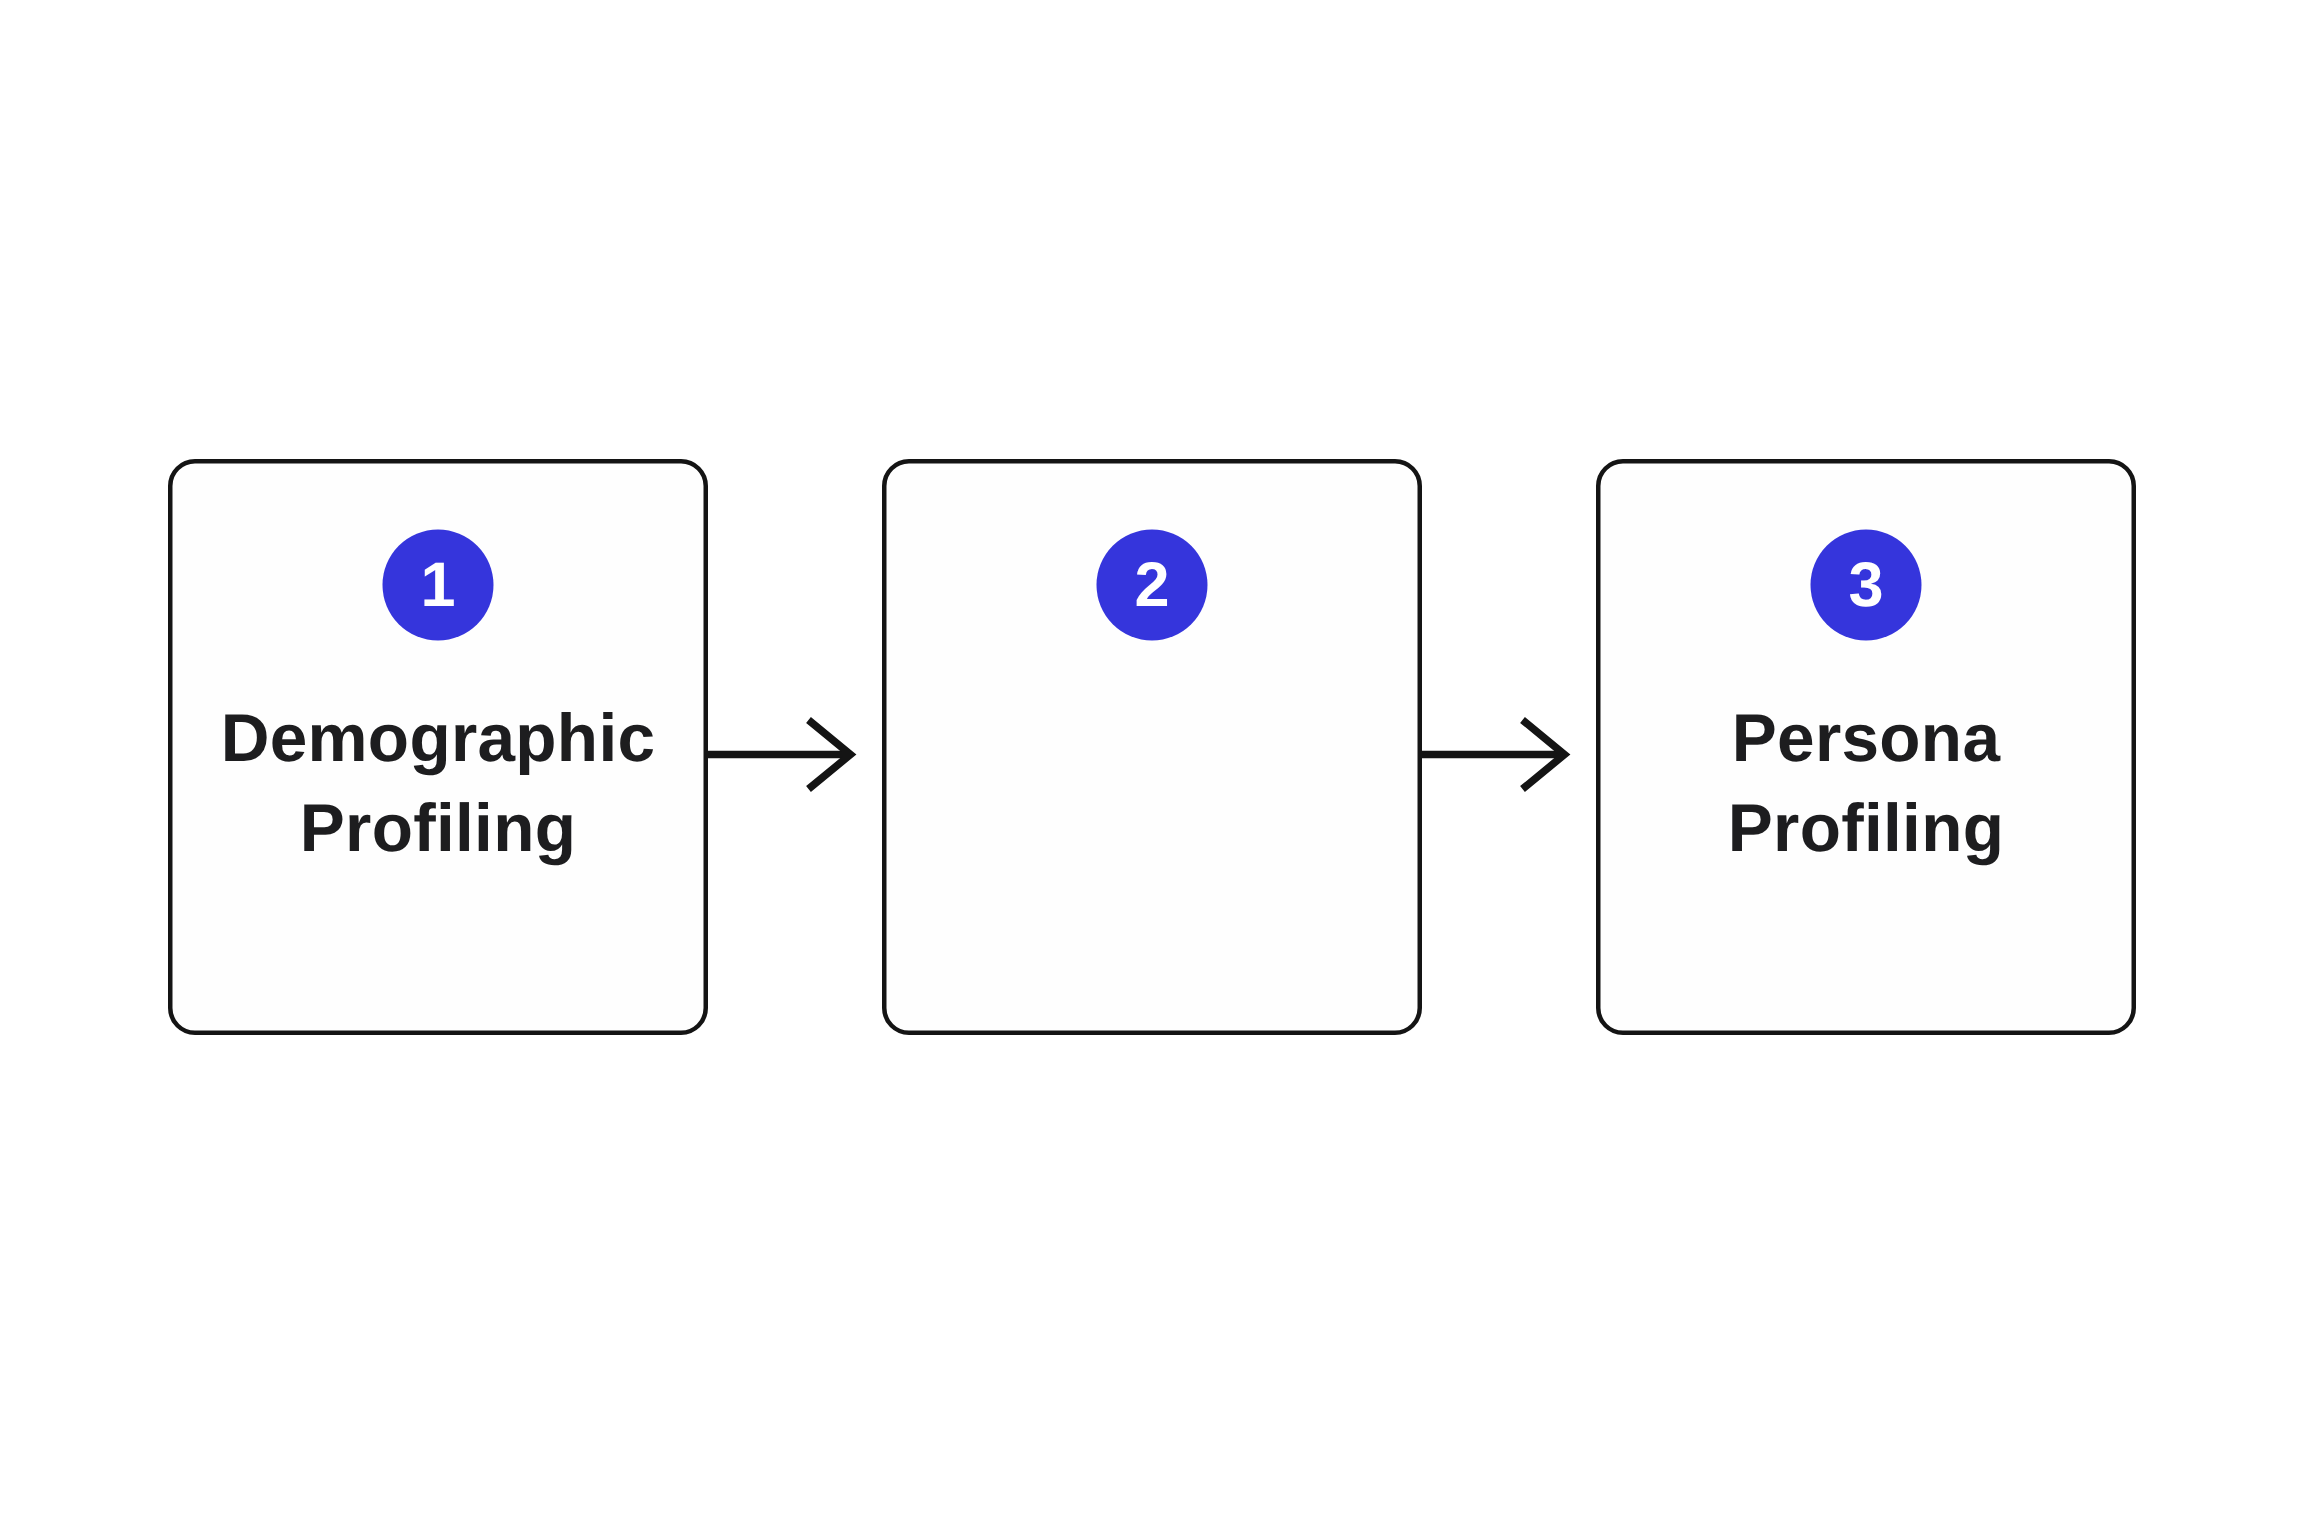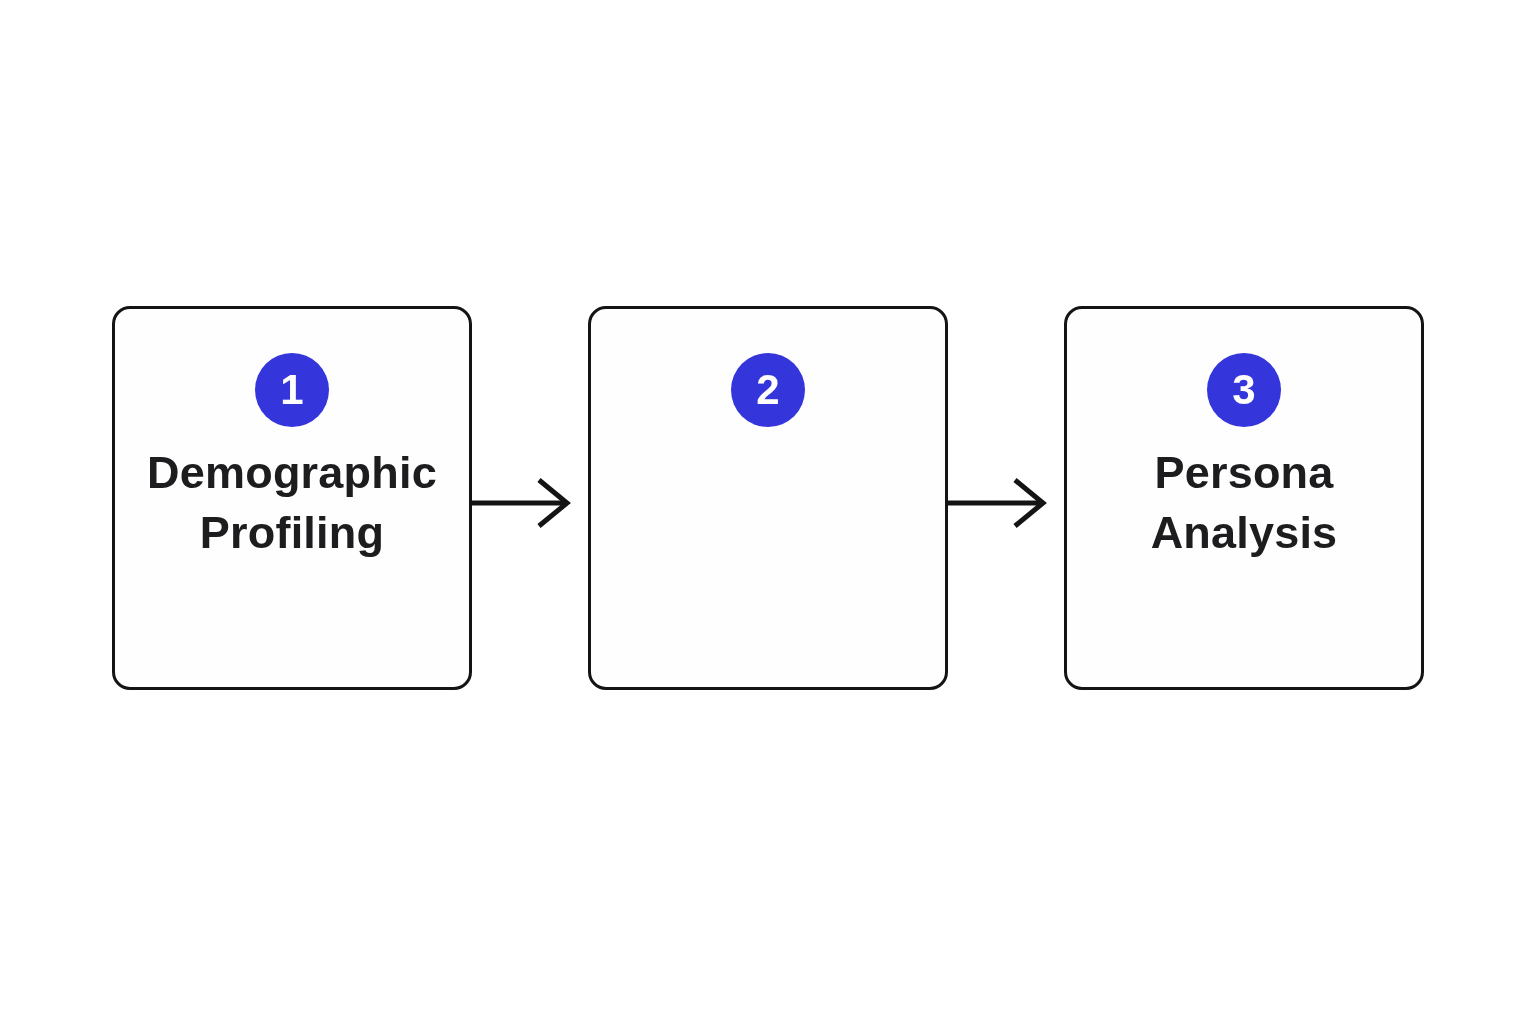--- a/index.html
+++ b/index.html
@@ -44,21 +44,21 @@
     background: var(--accent, #3535dc);
     color: #ffffff;
     font-size: 42px;
     font-weight: 700;
     display: flex;
     align-items: center;
     justify-content: center;
     flex: 0 0 auto;
   }
   .step-label {
-    margin-top: 16px;
+    margin-top: 35px;
     padding: 0 14px;
     font-size: 45px;
     line-height: 60px;
     font-weight: 600;
     letter-spacing: 0.2px;
     color: var(--text, #1d1d1f);
     text-align: center;
   }
   .arrow {
     width: 116px;
@@ -98,17 +98,17 @@
 
     <svg class="arrow" viewBox="0 0 116 384" aria-hidden="true">
       <line x1="0" y1="197" x2="92" y2="197"></line>
       <polyline points="67,174 95,197 67,220"></polyline>
     </svg>
 
     <div class="step-box">
       <div class="step-badge">
         <span>3</span>
       </div>
-      <div class="step-label">Persona Analysis</div>
+      <div class="step-label">Persona Profiling</div>
     </div>
 
   </div>
 </div>
 
 </body></html>

